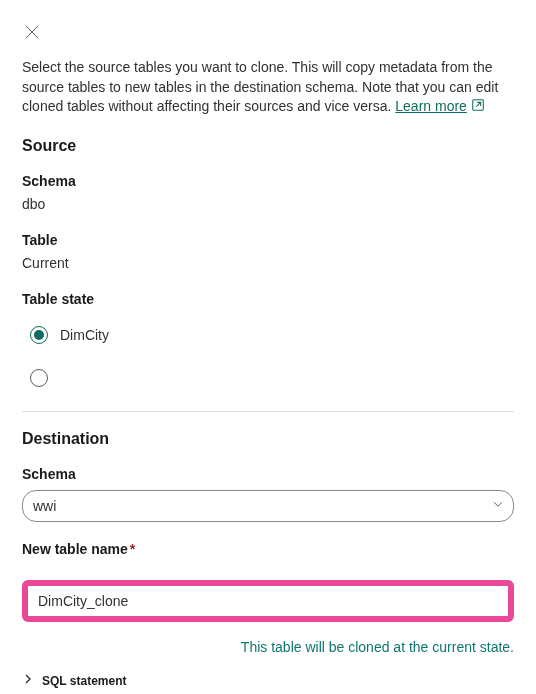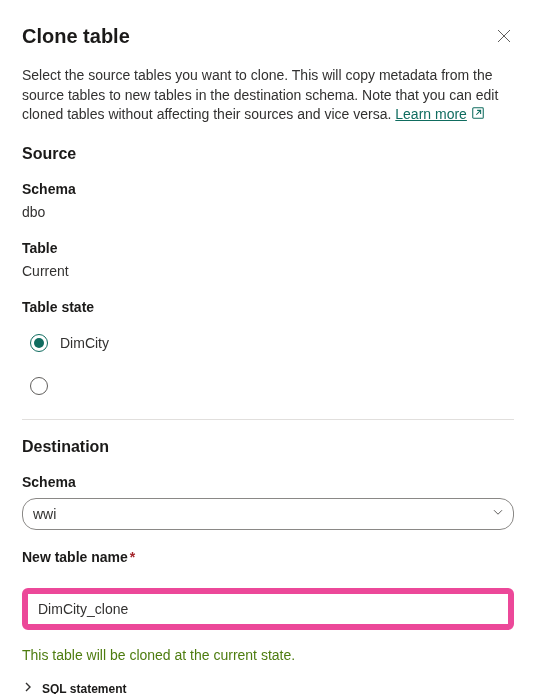--- a/index.html
+++ b/index.html
@@ -155,22 +155,23 @@
       border-radius: 6px;
       font-size: 14px;
       font-family: inherit;
       background: #ffffff;
       color: #323130;
       margin-top: 16px;
       margin-bottom: 16px;
     }
     .info-text {
       font-size: 14px;
-      color: #4d7c0f;
+      color: #0f766e;
       margin-bottom: 14px;
+      text-align: right;
     }
     .expand-row {
       display: flex;
       align-items: center;
       cursor: pointer;
       margin-bottom: 28px;
     }
     .expand-chevron {
       margin-right: 8px;
       color: #323130;
@@ -180,21 +181,20 @@
       font-weight: 600;
       color: #1b1a19;
     }
   </style>
 </head>
 <body>
 
 
 
 <div class="header">
-  <h1 class="title">Clone table</h1>
   <div class="close-btn">
     <svg viewBox="0 0 14 14" fill="none" stroke="currentColor" stroke-width="1">
       <line x1="1" y1="1" x2="13" y2="13"></line>
       <line x1="13" y1="1" x2="1" y2="13"></line>
     </svg>
   </div>
 </div>
 
 <p class="description">
   <span>Select the source tables you want to clone. This will copy metadata from the source tables to new tables in the destination schema. Note that you can edit cloned tables without affecting their sources and vice versa. </span><a class="learn-more">Learn more</a><span class="external-icon"><svg width="14" height="14" viewBox="0 0 16 16" fill="none" stroke="currentColor" stroke-width="1.2">

